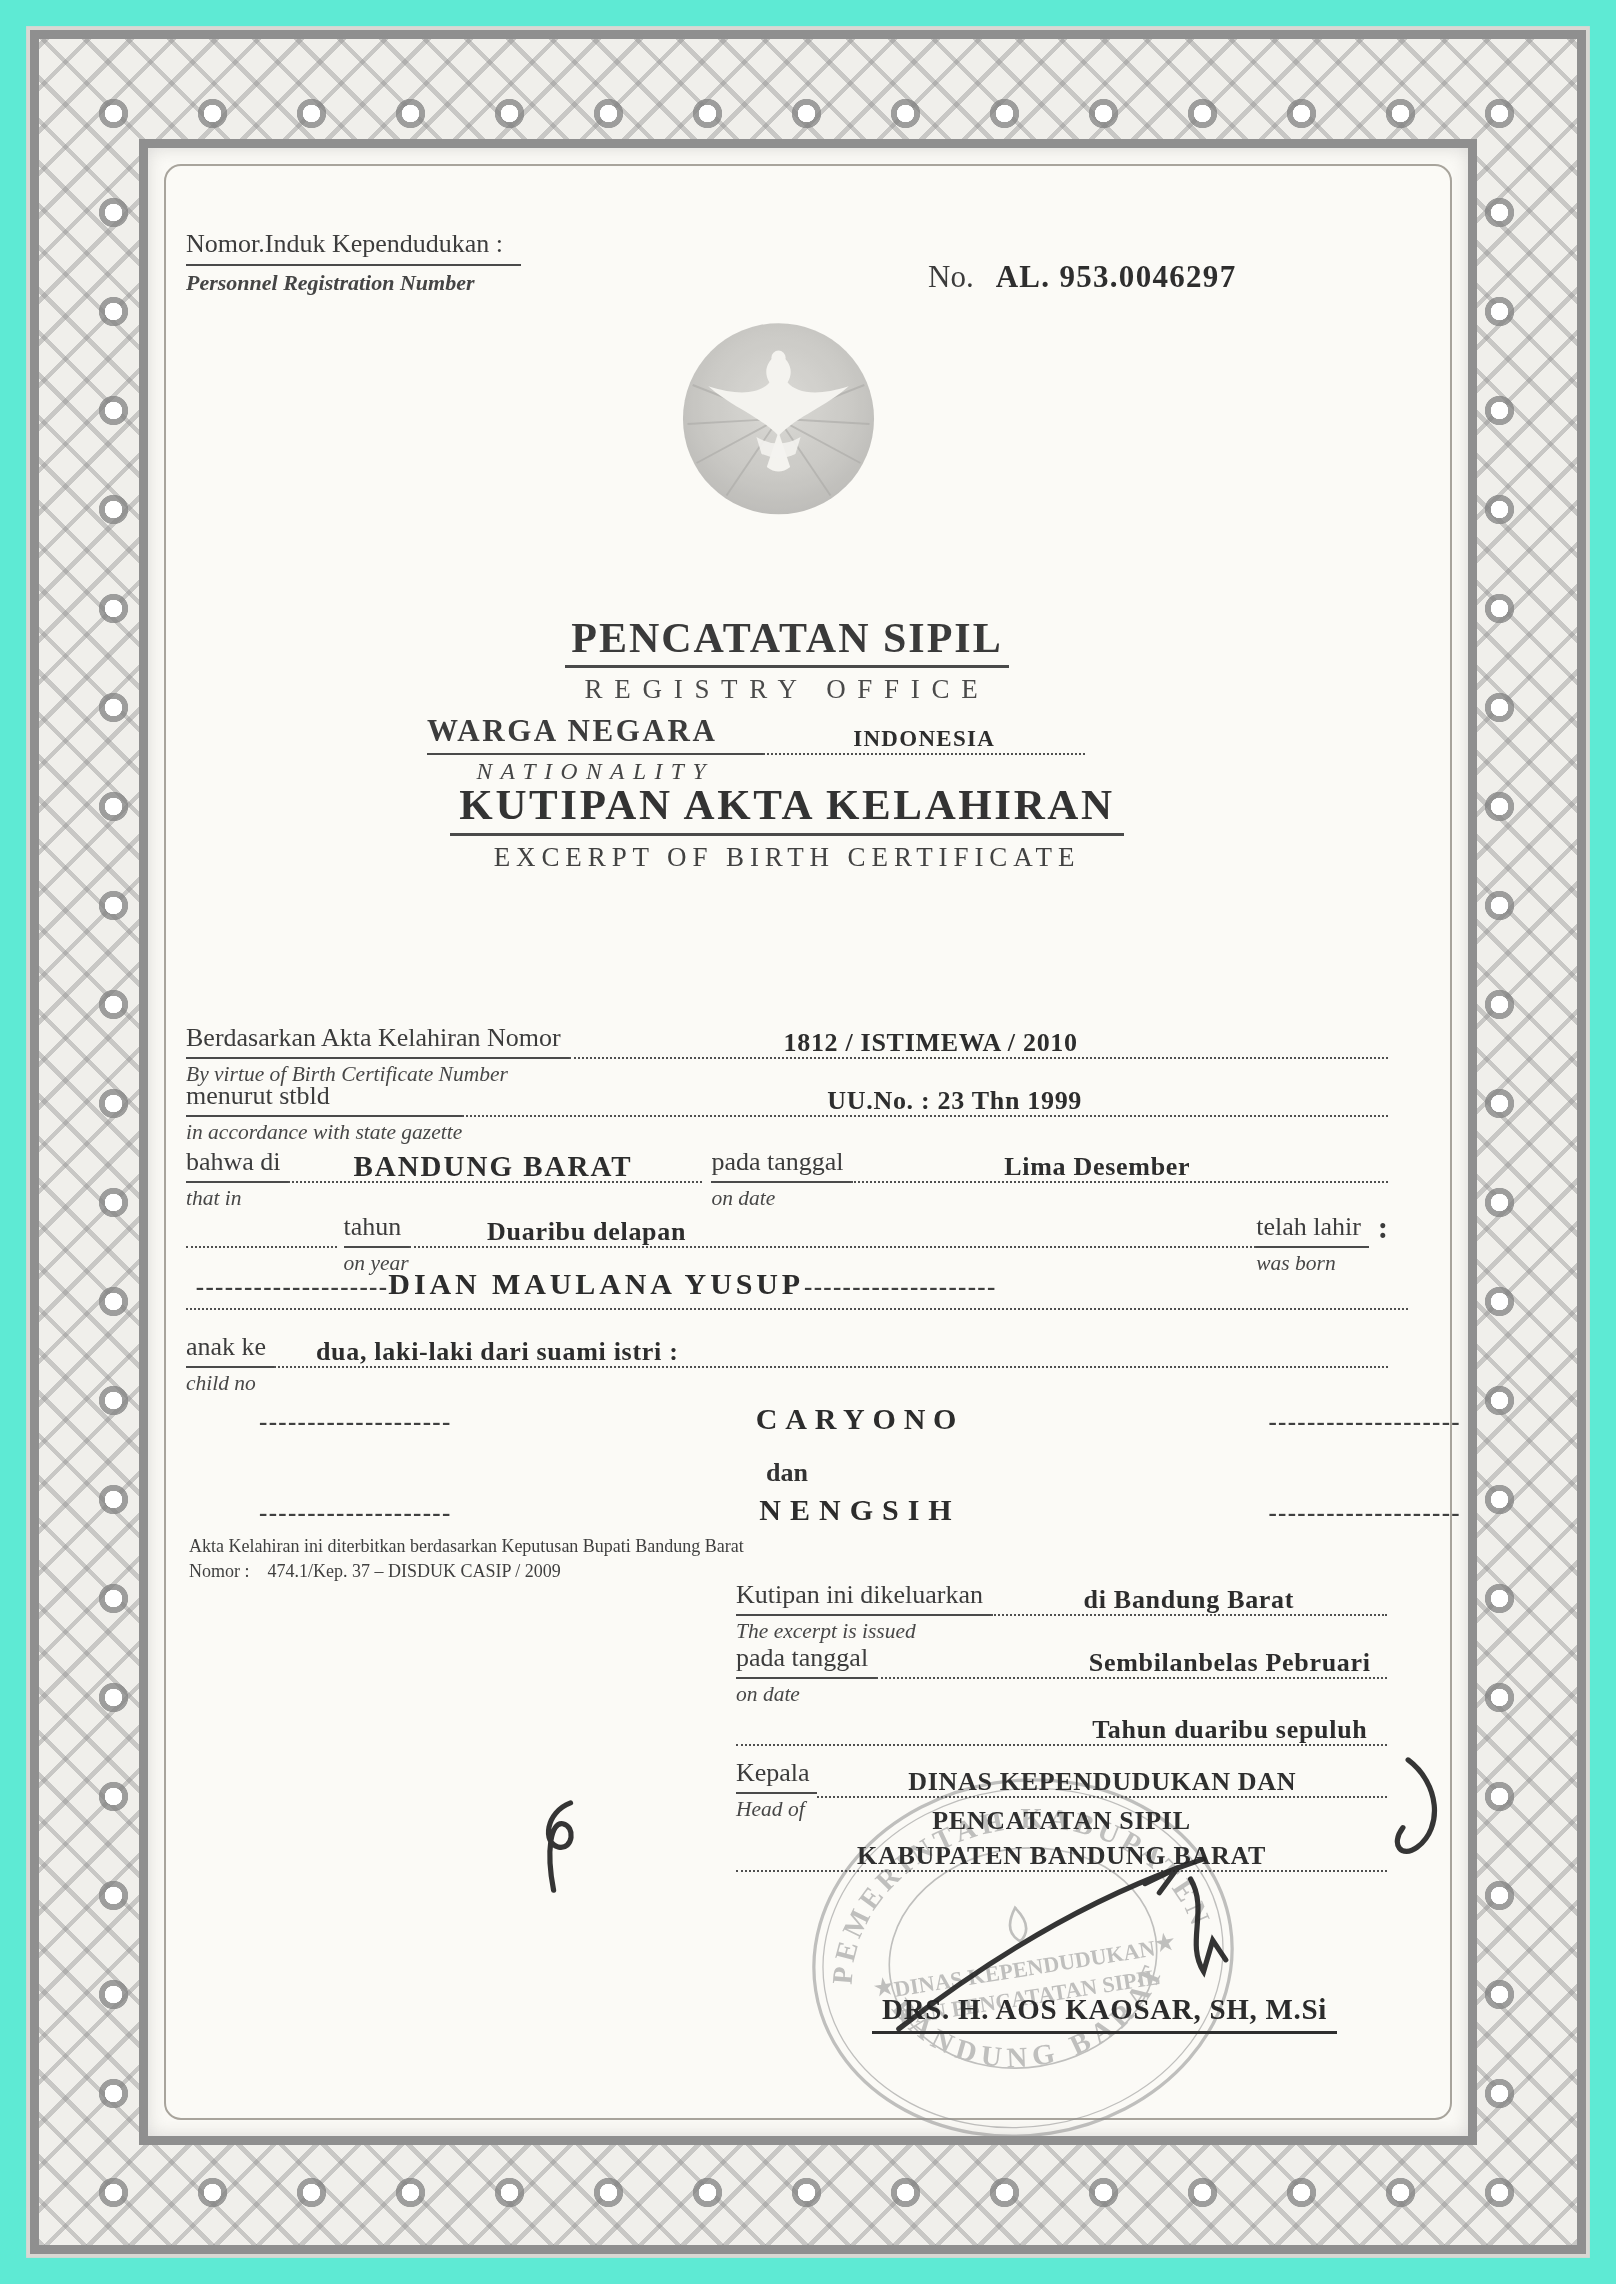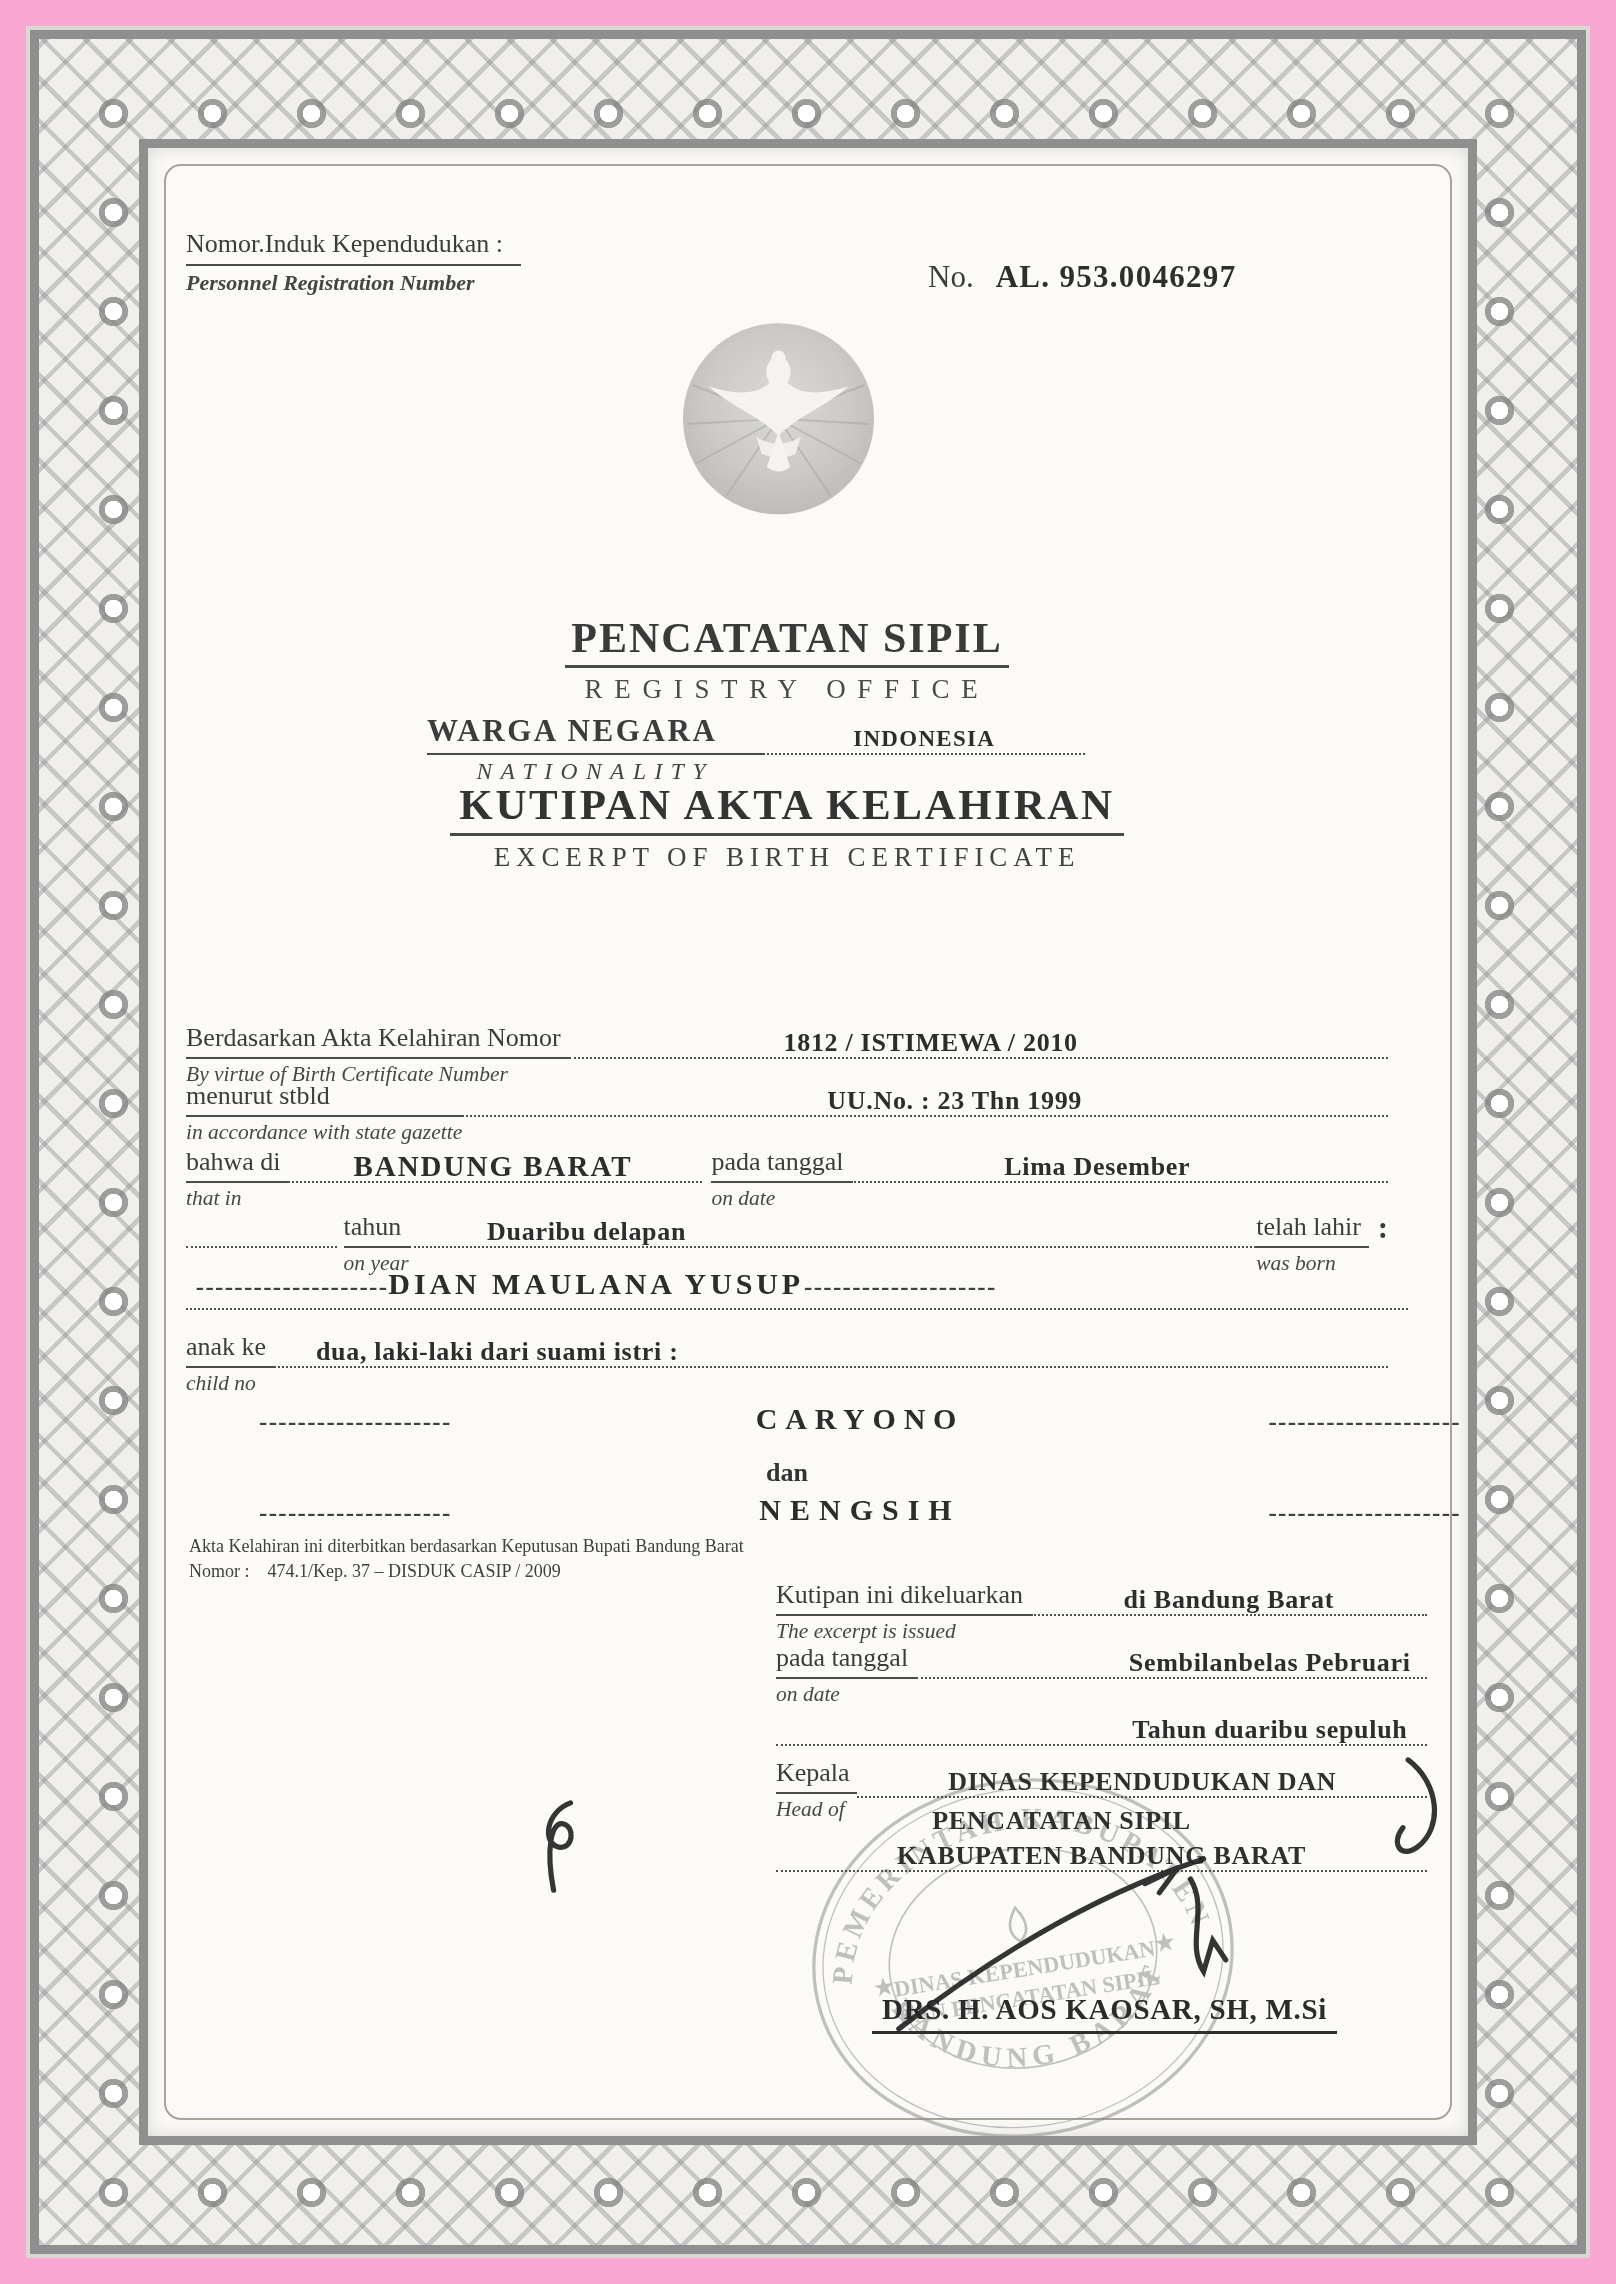--- a/index.html
+++ b/index.html
@@ -1,18 +1,18 @@
 <!DOCTYPE html>
 <html style="font-size:10.4px"><head>
 <meta charset="utf-8">
 <style>
   html,body{margin:0;padding:0;background:#e9e8e4;}
   .page{
     position:relative;width:1616px;height:2284px;margin:0 auto;
-    background:#f9a8d4;
+    background:#5eead4;
     font-family:"Liberation Serif","DejaVu Serif",serif;
     color:#3c3c3c;overflow:hidden;
   }
   
   .frame-band{
     position:absolute;inset:30px;
     border:9.8px solid #8f8f8f;
     background-color:#f0efeb;
     background-image:
       radial-gradient(circle, #ffffff 0 8.5px, rgba(255,255,255,0) 9px),
@@ -65,21 +65,21 @@
   .nat-row .en{display:block;font-size:23.5px;letter-spacing:8.5px;color:#454545;padding-top:5.2px;text-align:center;}
   .nat-row .leader{height:39px;}
   .nat-row .val{font-size:23px;letter-spacing:1.3px;margin:0 auto;}
   
   .name-row{border-bottom:2.6px dotted #4f4f4f;padding:0 9.8px 6.5px;align-items:flex-end;}
   .parent-row{padding-left:73px;padding-right:11.7px;justify-content:space-between;align-items:flex-end;}
   .dan-row{display:block;text-align:center;font-size:26px;font-weight:bold;color:#333;}
   .footnote{position:absolute;left:189px;top:1534px;font-size:18px;color:#3f3f3f;line-height:25px;}
   .footnote .l2{white-space:pre;}
   
-  .row.right-col{left:776px;width:651px;}
+  .row.right-col{left:736px;width:651px;}
   .center-line{position:absolute;left:736px;width:651px;text-align:center;}
   .office-cap{font-size:26px;font-weight:bold;letter-spacing:0.7px;color:#2f2f2f;}
   .sign-block{position:absolute;left:818px;top:1993px;width:573px;text-align:center;z-index:4;}
   .sign-block .nm{display:inline-block;font-size:29px;font-weight:bold;letter-spacing:0.7px;color:#2b2b2b;border-bottom:3.3px solid #2e2e2e;padding:0 10.4px 5.2px;white-space:nowrap;}
   .sign-block .nip{font-size:26px;font-weight:bold;color:#2d2d2d;padding-top:5.2px;letter-spacing:0.7px;}
   
   .stamp{position:absolute;left:798px;top:1769px;width:450px;height:378px;opacity:.55;z-index:1;}
   .signature{position:absolute;left:508px;top:1752px;width:977px;height:404px;z-index:5;}
   .zrows{z-index:3;}
 </style>

